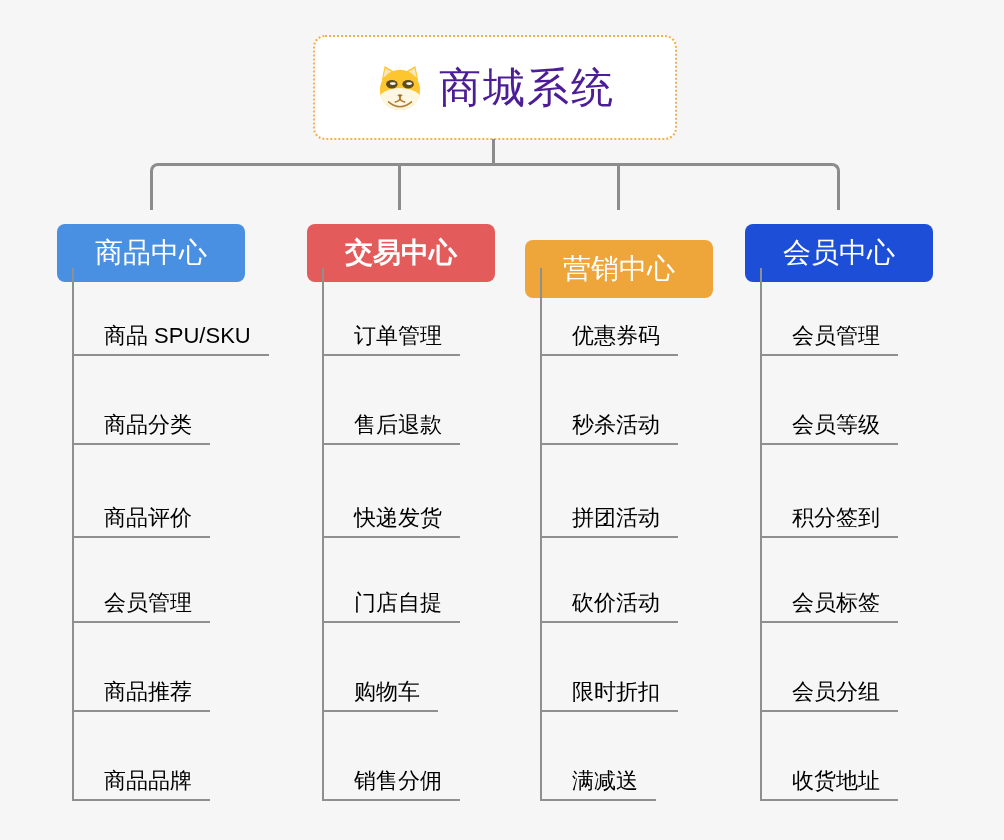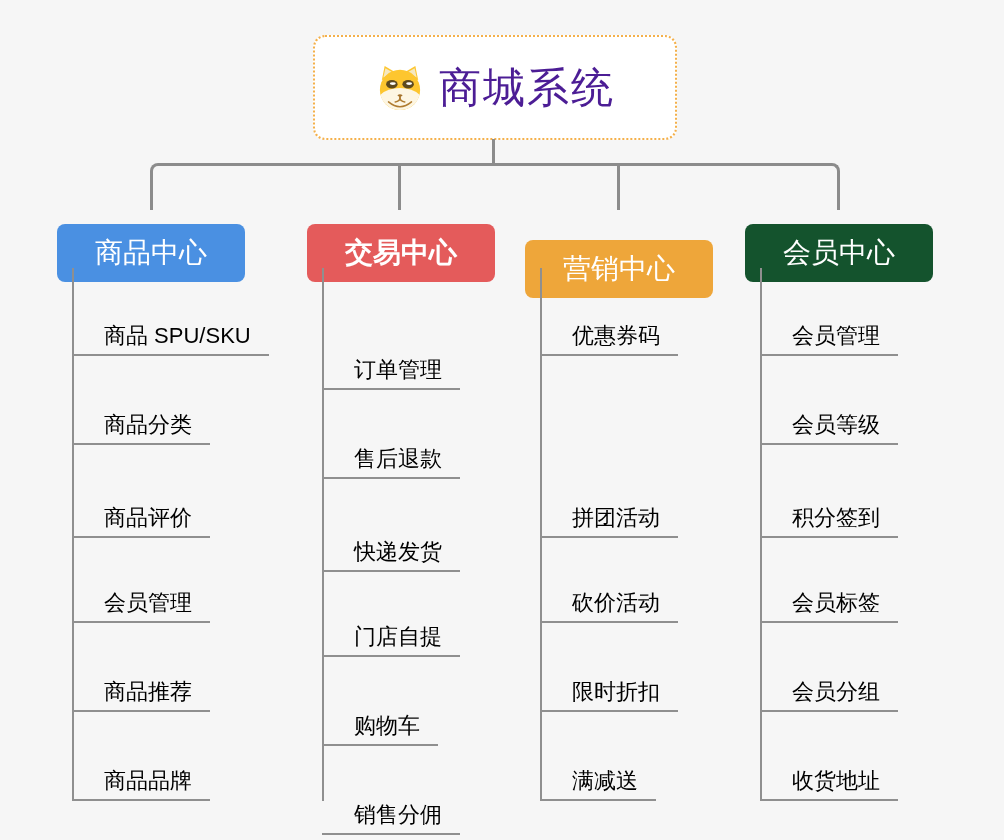--- a/index.html
+++ b/index.html
@@ -49,21 +49,21 @@
   .s1{left:72px;} .s2{left:322px;} .s3{left:540px;} .s4{left:760px;}
 
   
   .item{
     position:absolute;height:36px;line-height:36px;
     padding:0 18px 0 32px;
     border-bottom:2px solid #8f8f8f;
     font-size:22px;color:#000000;white-space:nowrap;
     cursor:default;
   }
-  .c1{left:72px;} .c2{left:322px;margin-top:34px;} .c3{left:540px;} .c4{left:760px;}
+  .c1{left:72px;} .c2{left:322px;} .c3{left:540px;} .c4{left:760px;}
   .r1{top:318px;} .r2{top:407px;} .r3{top:500px;}
   .r4{top:585px;} .r5{top:674px;} .r6{top:763px;}
 </style>
 </head>
 <body>
 
 <div class="canvas">
 
   <div class="root">
     <svg class="dog" viewBox="0 0 52 48" aria-hidden="true">
@@ -92,21 +92,21 @@
 
   <div class="branch b1" style="background: rgb(74, 144, 226);">
     <span>商品中心</span>
   </div>
   <div class="branch b2" style="background: rgb(228, 91, 91); font-weight: bold;">
     <span>交易中心</span>
   </div>
   <div class="branch b3" style="background: rgb(238, 166, 58);">
     <span>营销中心</span>
   </div>
-  <div class="branch b4" style="background: #14532d;">
+  <div class="branch b4" style="background: #1d4ed8;">
     <span>会员中心</span>
   </div>
 
   <div class="spine s1"></div>
   <div class="spine s2"></div>
   <div class="spine s3"></div>
   <div class="spine s4"></div>
 
   <div class="item c1 r1">商品 SPU/SKU</div>
   <div class="item c1 r2">商品分类</div>
@@ -116,20 +116,21 @@
   <div class="item c1 r6">商品品牌</div>
 
   <div class="item c2 r1">订单管理</div>
   <div class="item c2 r2">售后退款</div>
   <div class="item c2 r3">快递发货</div>
   <div class="item c2 r4">门店自提</div>
   <div class="item c2 r5">购物车</div>
   <div class="item c2 r6">销售分佣</div>
 
   <div class="item c3 r1">优惠券码</div>
+  <div class="item c3 r2">秒杀活动</div>
   <div class="item c3 r3">拼团活动</div>
   <div class="item c3 r4">砍价活动</div>
   <div class="item c3 r5">限时折扣</div>
   <div class="item c3 r6">满减送</div>
 
   <div class="item c4 r1">会员管理</div>
   <div class="item c4 r2">会员等级</div>
   <div class="item c4 r3">积分签到</div>
   <div class="item c4 r4">会员标签</div>
   <div class="item c4 r5">会员分组</div>

